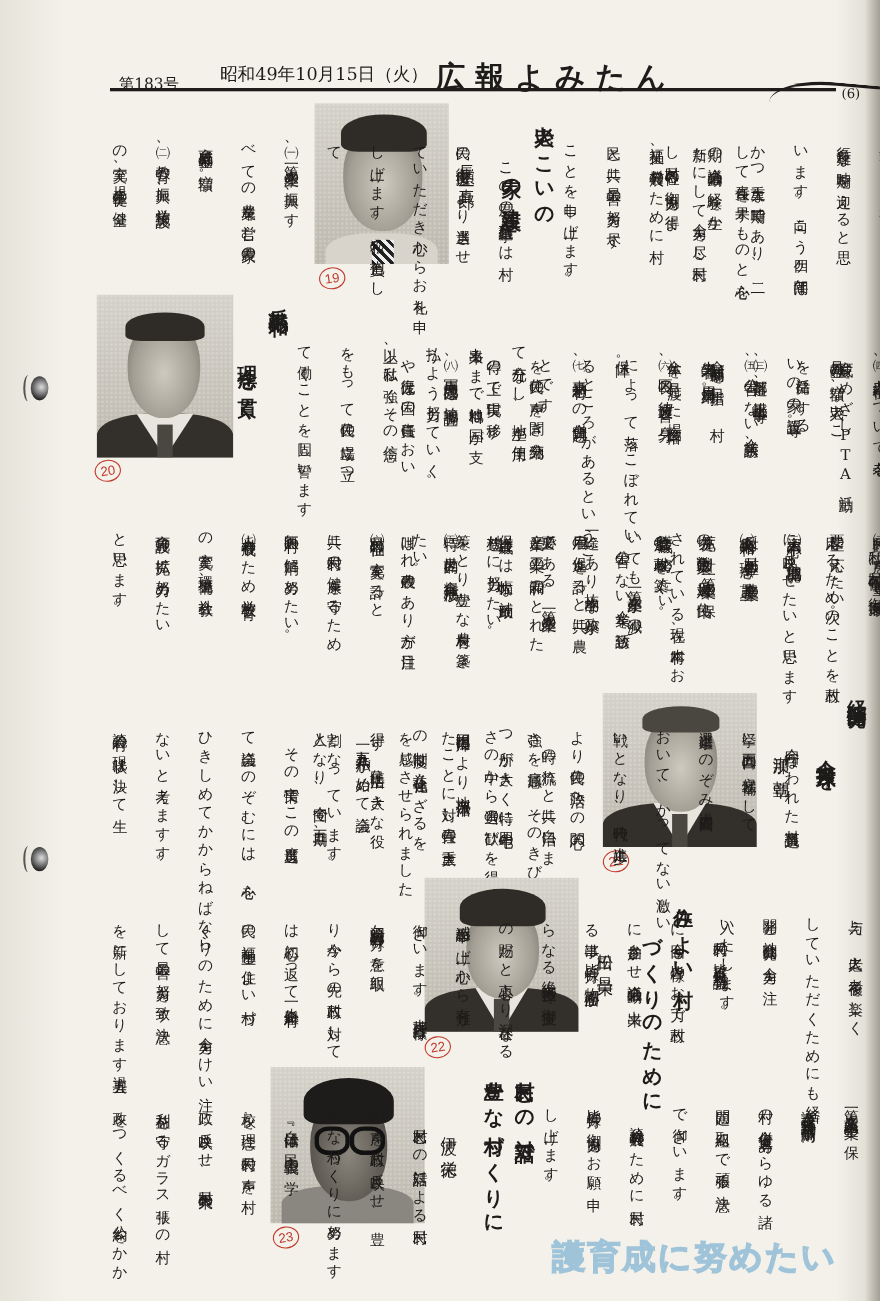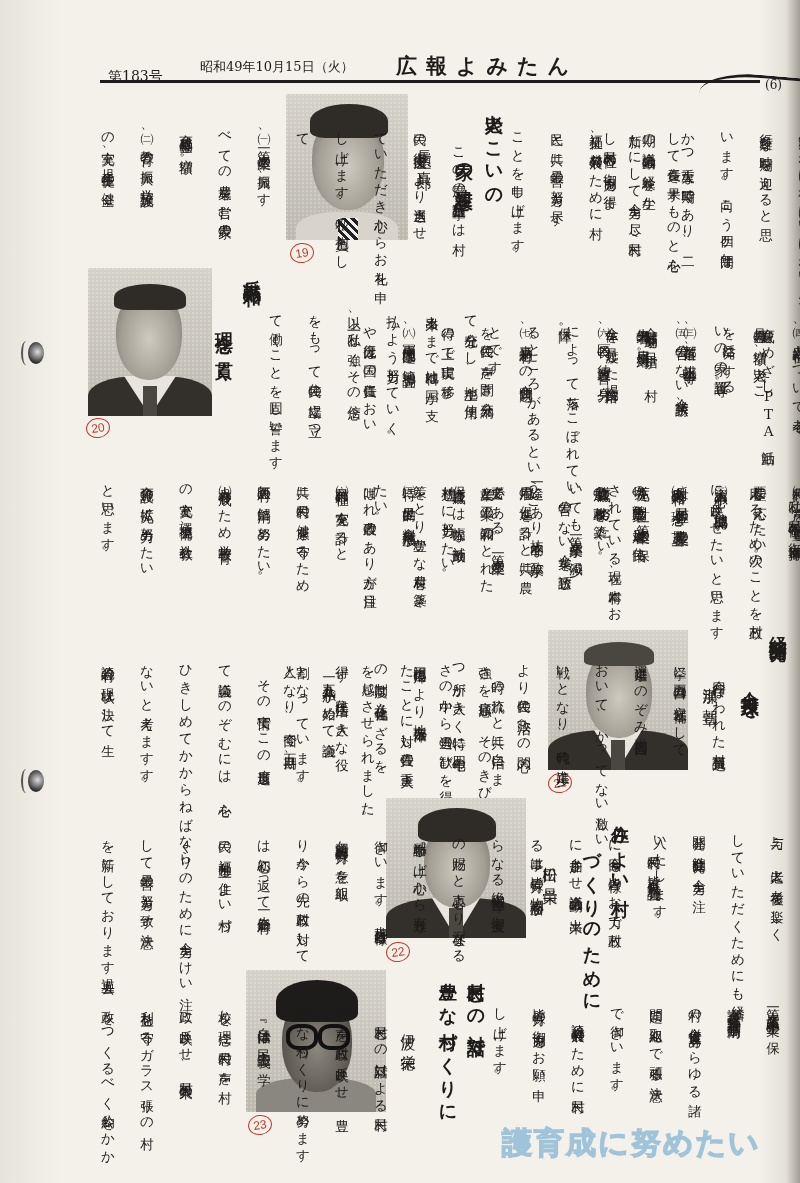--- a/index.html
+++ b/index.html
@@ -12,22 +12,22 @@
   .page-edge { position:absolute; left:0; top:0; width:800px; height:1183px;
     background:linear-gradient(90deg,#e6e3da 0,#f3f1ea 60px,#f3f1ea 760px,#dad7cd 800px); }
   .right-shadow { position:absolute; right:0; top:0; width:14px; height:1183px;
     background:linear-gradient(90deg,rgba(0,0,0,0),rgba(60,55,45,.35)); }
   .binder-hole { position:absolute; left:28px; width:16px; height:22px; border-radius:50%;
     background:radial-gradient(circle at 60% 45%, #ddd 0, #888 35%, #222 75%); }
   .binder-hole::before { content:""; position:absolute; left:-7px; top:-1px; width:8px; height:24px;
     border-left:2px solid #555; border-radius:50%; }
   .header { position:absolute; left:100px; top:52px; width:690px; height:28px; }
   .hdr-issue { position:absolute; left:8px; top:16px; font-size:14px; }
-  .hdr-date { position:absolute; left:100px; top:6px; font-size:13px; }
-  .hdr-title { position:absolute; left:296px; top:0; font-size:21px; letter-spacing:9px;
+  .hdr-date { position:absolute; left:100px; top:6px; font-size:16px; }
+  .hdr-title { position:absolute; left:296px; top:0; font-size:27px; letter-spacing:9px;
     font-family:"DejaVu Sans","Liberation Sans",sans-serif; font-weight:bold; }
   .hdr-page { position:absolute; left:665px; top:26px; font-size:12px; }
   .rule { position:absolute; left:100px; top:80px; width:660px; height:3px; background:#1e1c1a; }
   .rule-curve { position:absolute; left:700px; top:74px; width:100px; height:20px;
     border-top:3px solid #1e1c1a; border-radius:60% 40% 0 0 / 100% 0 0 0; transform:rotate(5deg); }
   .vcol { position:absolute; writing-mode:vertical-rl; text-orientation:upright;
     font-size:13.5px; line-height:19.5px; letter-spacing:1.6px; white-space:pre; }
   .headline { position:absolute; writing-mode:vertical-rl; text-orientation:upright;
     font-family:"DejaVu Sans","Liberation Sans",sans-serif; font-weight:bold;
     font-size:18px; letter-spacing:3px; white-space:nowrap; }

